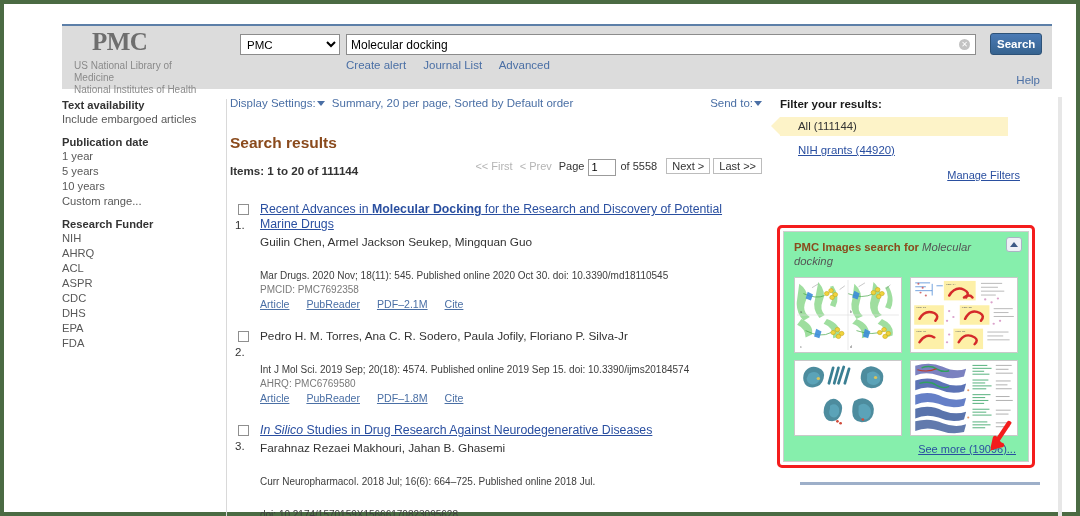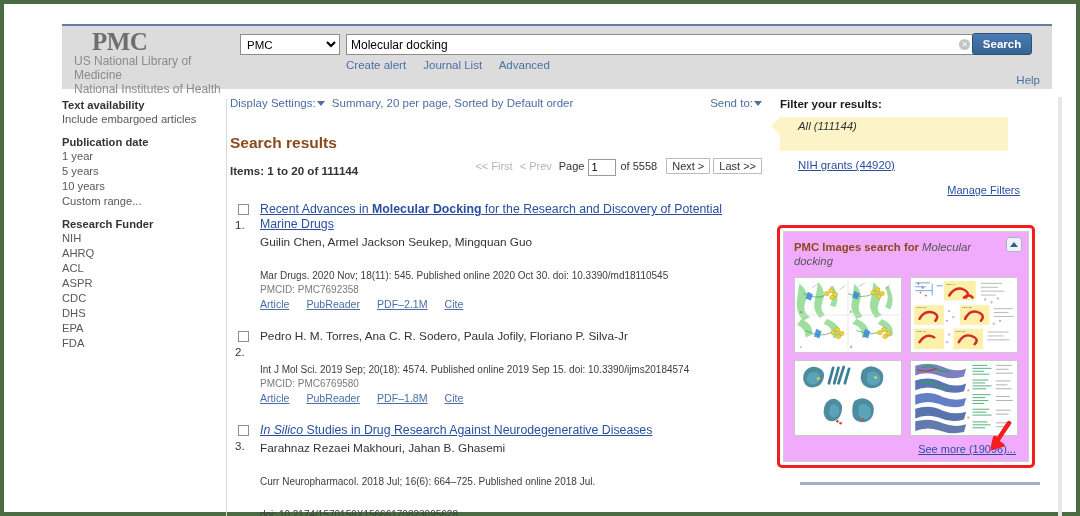--- a/index.html
+++ b/index.html
@@ -39,24 +39,24 @@
   #pmc-logo {
     font-family: "Liberation Serif", serif;
     font-weight: bold;
     font-size: 25px;
     letter-spacing: -0.5px;
     color: #6e6e6e;
     line-height: 1;
     margin-left: 18px;
   }
   #logo-sub {
-    font-size: 12px;
+    font-size: 10px;
     color: #8a8a8a;
     line-height: 1.18;
-    margin-top: 0;
+    margin-top: 6px;
   }
 
   #search-row { position: absolute; left: 178px; top: 8px; right: 10px; height: 24px; }
   #db-select {
     position: absolute; left: 0; top: 0;
     width: 100px; height: 21px;
     font-family: "Liberation Sans", sans-serif;
     font-size: 11.5px;
     color: #000;
     background: #fff;
@@ -82,22 +82,22 @@
     width: 11px; height: 11px;
     border-radius: 50%;
     background: #c3c3c3;
     color: #fff;
     font-size: 8px;
     line-height: 11px;
     text-align: center;
     cursor: pointer;
   }
   #search-button {
-    position: absolute; right: 10px; top: -1px;
-    width: 60px; height: 22px;
+    position: absolute; right: 0; top: -1px;
+    width: 52px; height: 22px;
     background: linear-gradient(#4a7ab5, #36638f);
     border: 1px solid #2d5278;
     border-radius: 3px;
     color: #fff;
     font-size: 11.5px;
     font-weight: bold;
     cursor: pointer;
     font-family: "Liberation Sans", sans-serif;
   }
   #header-links {
@@ -214,27 +214,26 @@
     margin-right: 14px;
     cursor: pointer;
   }
 
   
   #right-col { position: absolute; right: 0; top: 8px; width: 272px; }
   #filter-head { font-size: 11.6px; font-weight: bold; color: #1a1a1a; margin-bottom: 7px; }
   #filter-all {
     position: relative;
     background: #fdf3c8;
-    height: 34px;
+    height: 19px;
     line-height: 19px;
     font-size: 11.4px;
     color: #333;
     padding-left: 18px;
     width: 228px;
-    font-style: italic;
   }
   #filter-all::before {
     content: "";
     position: absolute; left: -9px; top: 0;
     width: 0; height: 0;
     border-top: 9.5px solid transparent;
     border-bottom: 9.5px solid transparent;
     border-right: 9px solid #fdf3c8;
   }
   .filter-row {
@@ -256,21 +255,21 @@
   #images-annot {
     position: absolute;
     left: -3px; top: 128px;
     width: 258px; height: 243px;
     border: 3px solid #f41d1d;
     border-radius: 5px;
   }
   #images-panel {
     position: absolute;
     left: 3px; top: 3px; right: 3px; bottom: 3px;
-    background: #f0abfc;
+    background: #86efac;
     border: 1px solid #cfcfcf;
     padding: 8px 10px 10px 10px;
   }
   #img-panel-title {
     font-size: 11.3px;
     font-weight: bold;
     color: #8a4a1c;
     line-height: 14px;
     padding-right: 26px;
   }
@@ -432,21 +431,21 @@
             <a>PDF–2.1M</a>
             <a>Cite</a>
           </div>
         </div>
 
         <div class="result">
           <span class="rs-check"></span>
           <span class="rs-num">2.</span>
           <div class="rs-authors">Pedro H. M. Torres, Ana C. R. Sodero, Paula Jofily, Floriano P. Silva-Jr</div>
           <div class="rs-cite">Int J Mol Sci. 2019 Sep; 20(18): 4574. Published online 2019 Sep 15. doi: 10.3390/ijms20184574</div>
-          <div class="rs-pmcid">PMCID: PMC6769580</div>
+          <div class="rs-pmcid">AHRQ: PMC6769580</div>
           <div class="rs-links">
             <a>Article</a>
             <a>PubReader</a>
             <a>PDF–1.8M</a>
             <a>Cite</a>
           </div>
         </div>
 
         <div class="result">
           <span class="rs-check"></span>

